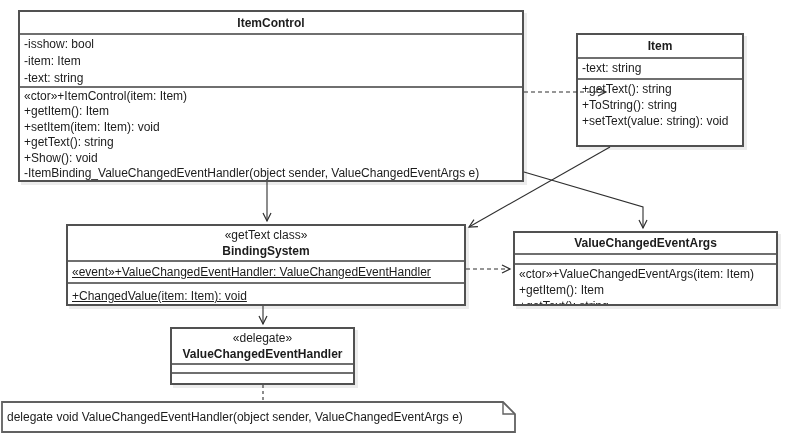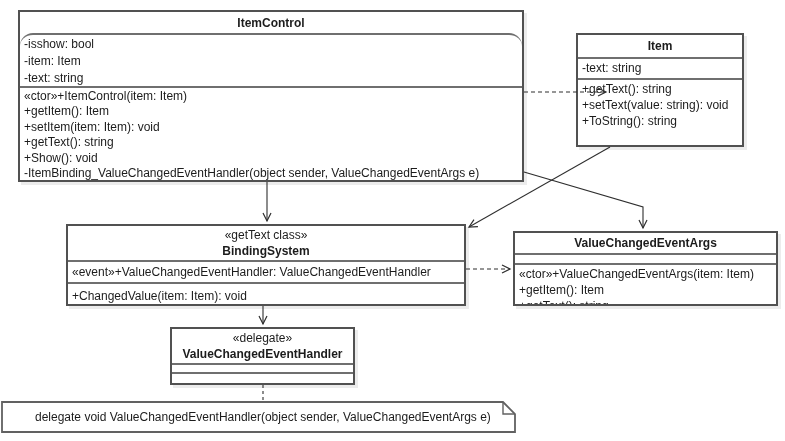--- a/index.html
+++ b/index.html
@@ -16,38 +16,38 @@
   .sec { box-sizing:border-box; overflow:hidden; }
   .sec + .sec { border-top:2px solid #6f6f6f; }
   .title {
     text-align:center; font-weight:bold; display:flex; flex-direction:column;
     justify-content:center; line-height:16px;
   }
   .stereo { font-weight:normal; }
   .row { padding:0 4px; white-space:nowrap; line-height:17px; }
   .row.m { line-height:15.4px; }
   .row.m4 { line-height:16px; }
-  .u { }
+  .u { text-decoration:underline; }
   .grow { flex:1; }
   svg.overlay { position:absolute; left:0; top:0; pointer-events:none; }
   .note-text {
     position:absolute; left:2px; top:402px; width:500px; height:30px;
-    line-height:30px; padding-left:5px; white-space:nowrap;margin-left:28px;
+    line-height:30px; padding-left:5px; white-space:nowrap;
   }
 </style>
 </head>
 <body>
 
 <div class="canvas">
 
   <div class="uml" style="left:18px; top:10px; width:506px; height:172px;">
     <div class="sec title" style="height:21px;">
       <span>ItemControl</span>
     </div>
-    <div class="sec" style="height:53px; padding-top:1px;border-radius:13px;">
+    <div class="sec" style="height:53px; padding-top:1px;">
       <div class="row">-isshow: bool</div>
       <div class="row">-item: Item</div>
       <div class="row">-text: string</div>
     </div>
     <div class="sec grow" style="padding-top:1px;">
       <div class="row m">«ctor»+ItemControl(item: Item)</div>
       <div class="row m">+getItem(): Item</div>
       <div class="row m">+setItem(item: Item): void</div>
       <div class="row m">+getText(): string</div>
       <div class="row m">+Show(): void</div>
@@ -57,22 +57,22 @@
 
   <div class="uml" style="left:576px; top:33px; width:168px; height:114px;">
     <div class="sec title" style="height:22px;">
       <span>Item</span>
     </div>
     <div class="sec" style="height:21px; padding-top:1px;">
       <div class="row">-text: string</div>
     </div>
     <div class="sec grow" style="padding-top:1px;">
       <div class="row m4">+getText(): string</div>
+      <div class="row m4">+ToString(): string</div>
       <div class="row m4">+setText(value: string): void</div>
-      <div class="row m4">+ToString(): string</div>
     </div>
   </div>
 
   <div class="uml" style="left:66px; top:224px; width:400px; height:82px;">
     <div class="sec title" style="height:34px;">
       <span class="stereo">«getText class»</span>
       <span>BindingSystem</span>
     </div>
     <div class="sec" style="height:22px; padding-top:2px;">
       <div class="row u">«event»+ValueChangedEventHandler: ValueChangedEventHandler</div>

